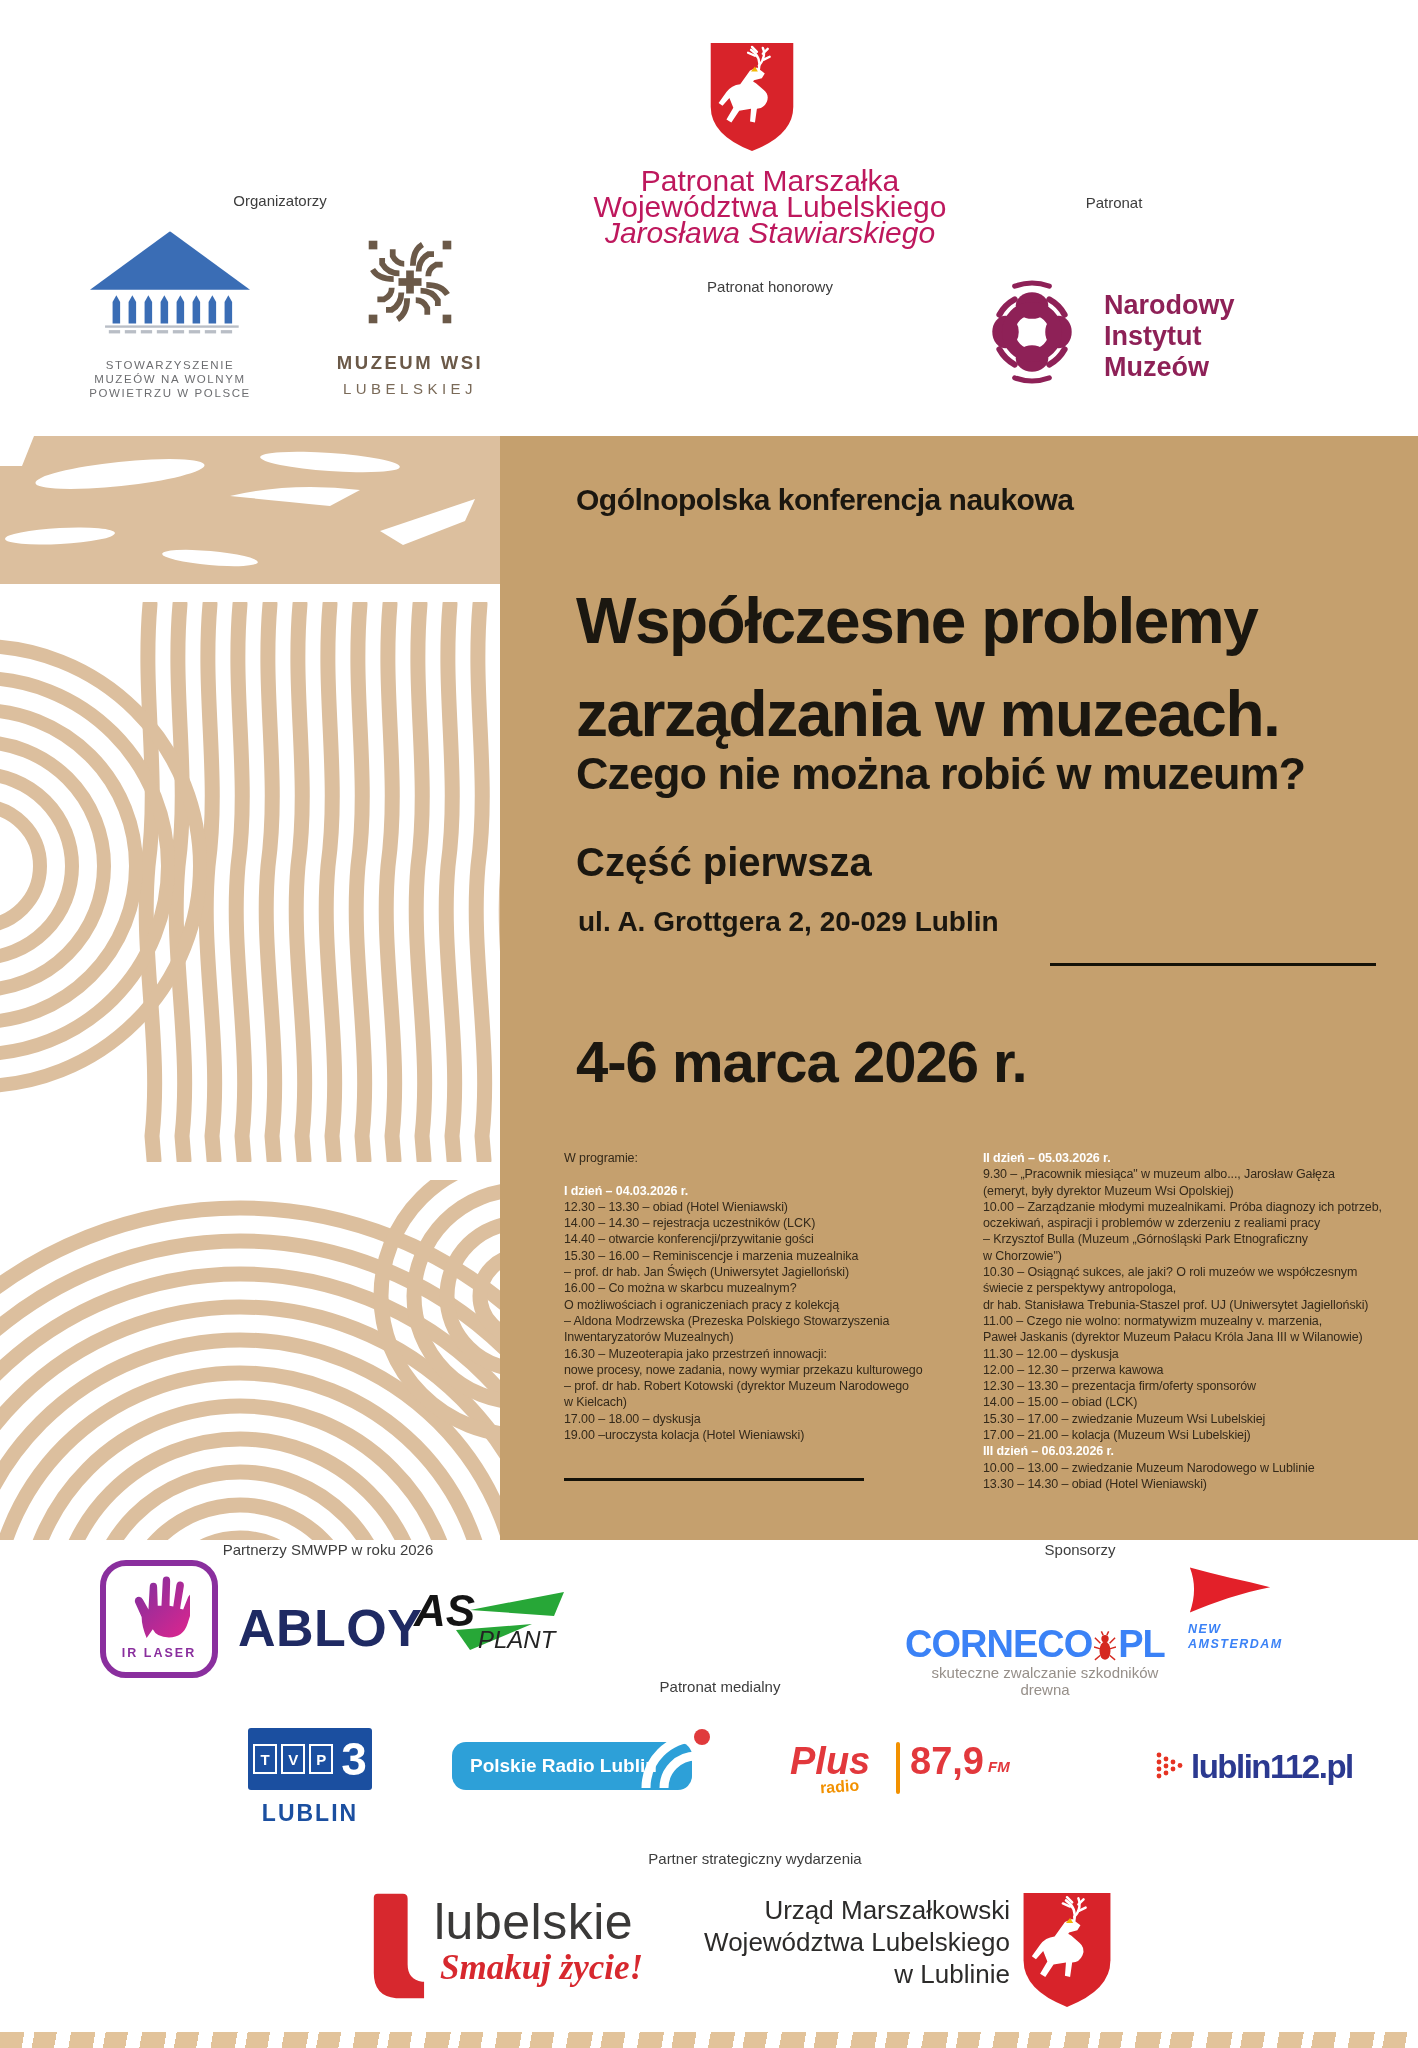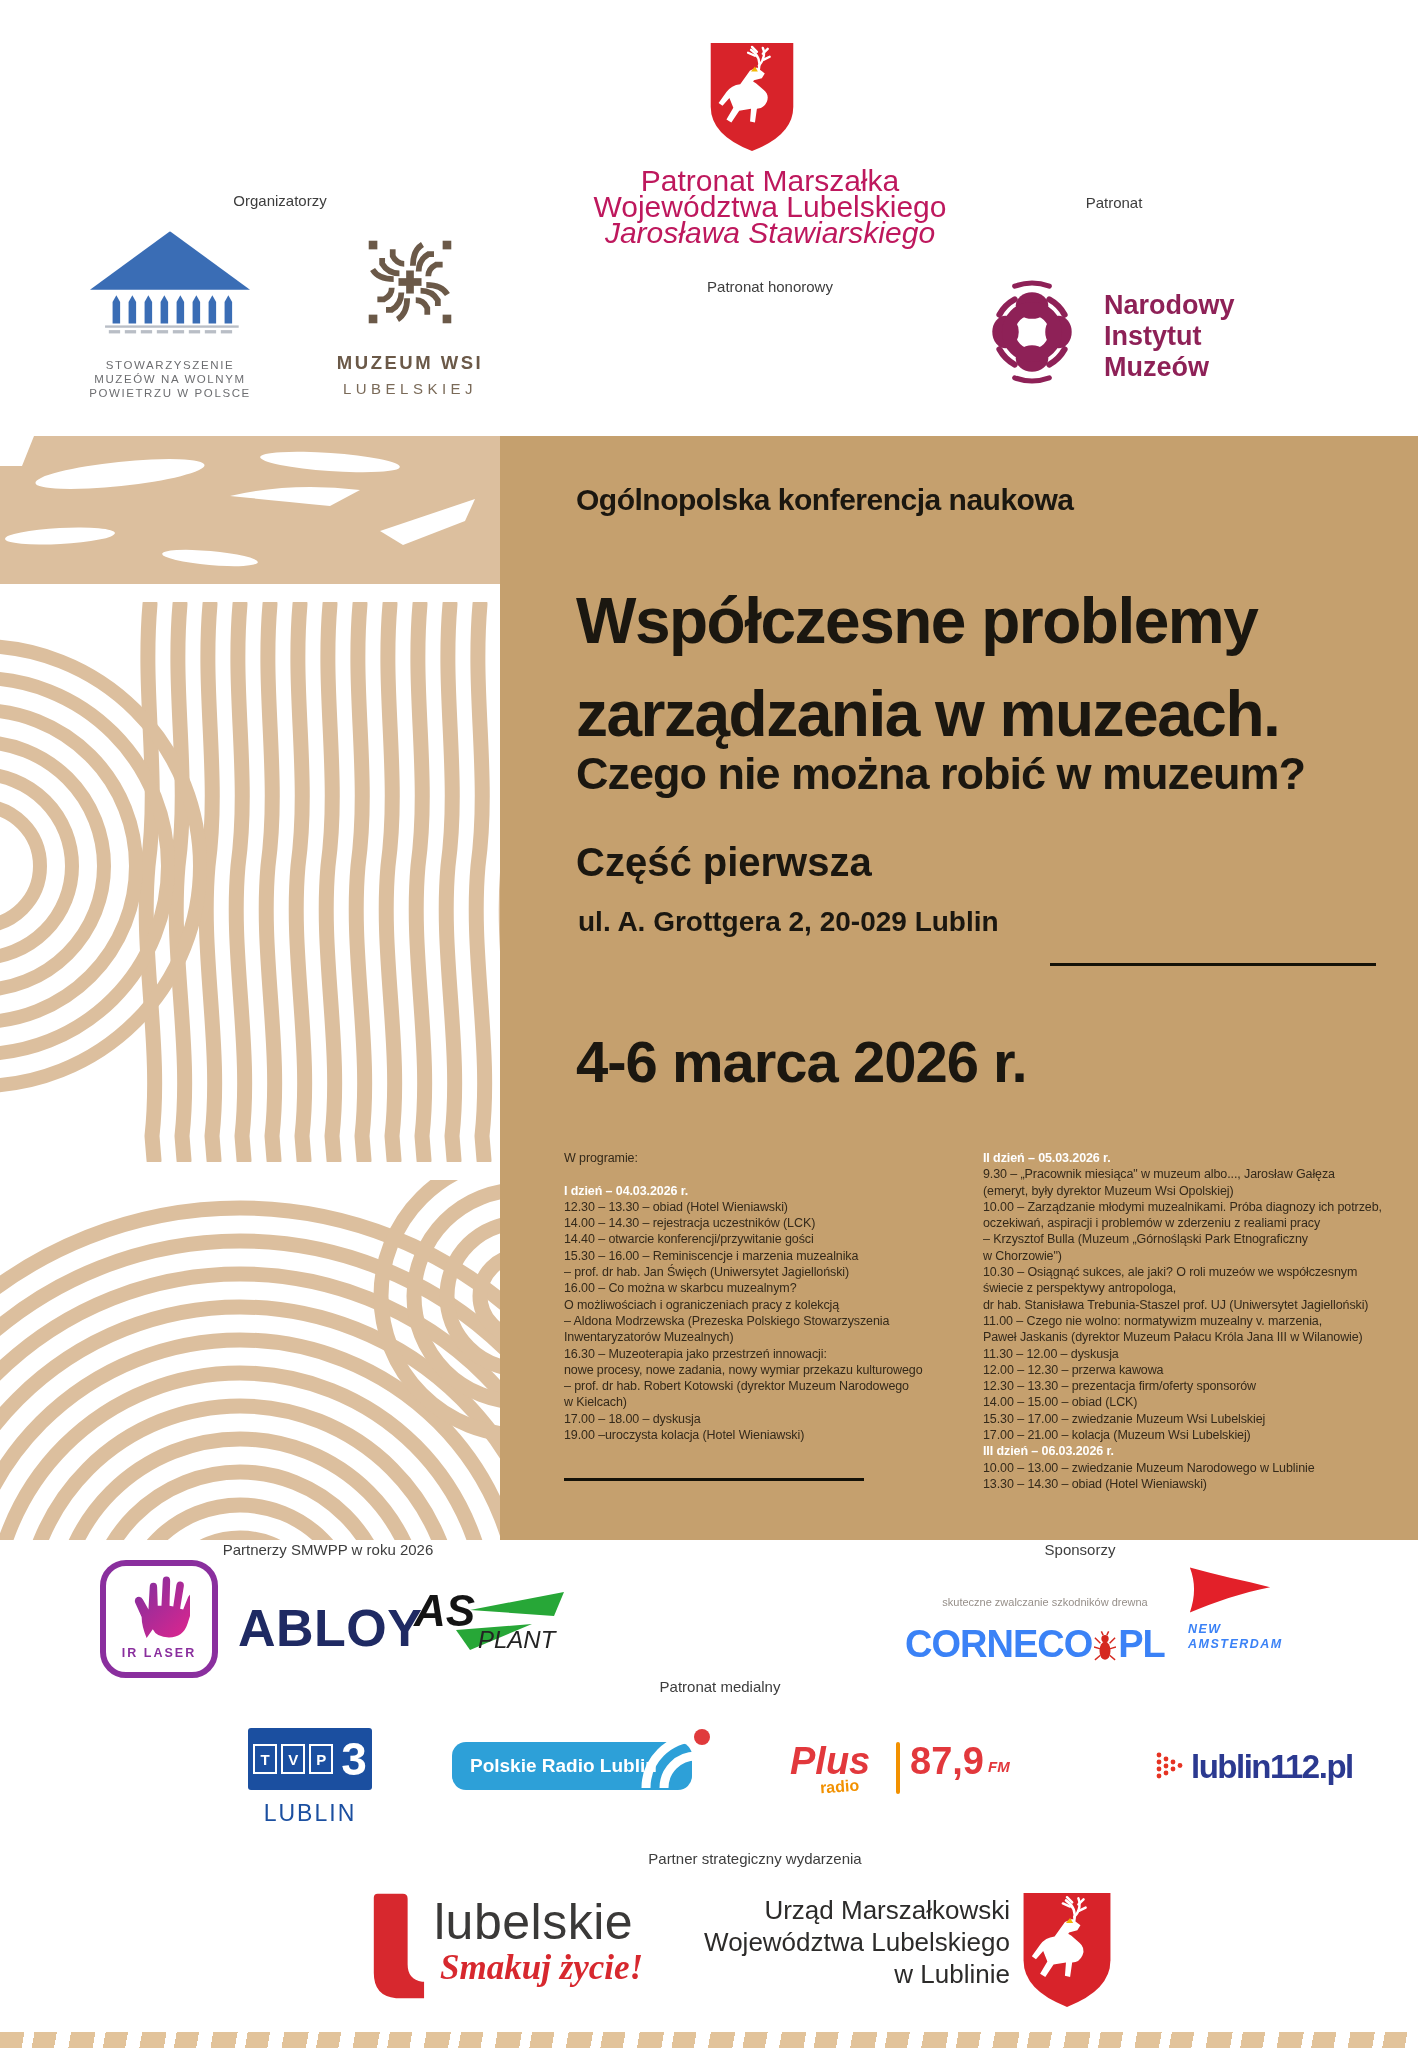--- a/index.html
+++ b/index.html
@@ -31,28 +31,28 @@
   .prog .gap{height:16.3px;}
   .col-l{left:64px;top:714px;width:420px;}
   .col-r{left:483px;top:714px;width:436px;}
   .lline{left:64px;top:1042px;width:300px;height:3px;background:#151208;}
   
   .irbox{left:100px;top:1560px;width:106px;height:106px;border:6px solid #8a2f9e;border-radius:26px;background:#fff;}
   .irlbl{left:0;top:80px;width:106px;text-align:center;font-size:12.5px;font-weight:700;letter-spacing:2px;color:#8a2f9e;}
   .abloy{left:238px;top:1598px;font-size:52px;font-weight:700;color:#1f2a63;letter-spacing:0.5px;}
   .corneco{left:905px;top:1592px;display:flex;align-items:flex-end;}
   .corneco .nm{font-size:38px;font-weight:700;letter-spacing:-1px;color:#3b82f6;line-height:40px;margin-top:32px;}
-  .corneco-tag{left:905px;top:1596px;width:280px;text-align:center;font-size:11px;color:#968f89;}
+  .corneco-tag{left:905px;top:1664px;width:280px;text-align:center;font-size:15px;color:#968f89;}
   .na-t{left:1188px;top:1622px;font-size:12.5px;font-weight:700;letter-spacing:1.5px;line-height:15px;color:#3b82f6;font-style:italic;}
   .tvpbox{left:248px;top:1728px;width:124px;height:62px;background:#1b4fa0;border-radius:3px;
           display:flex;align-items:center;justify-content:center;gap:4px;}
   .tvpl{width:20px;height:26px;border:2.5px solid #fff;display:flex;align-items:center;justify-content:center;
         color:#fff;font-size:15px;font-weight:700;}
   .tvp3{color:#fff;font-size:46px;font-weight:700;margin-left:4px;}
-  .tvpcity{left:248px;top:1800px;width:124px;text-align:center;font-size:23px;font-weight:400;letter-spacing:2px;color:#1b4fa0;}
+  .tvpcity{left:248px;top:1800px;width:124px;text-align:center;font-size:23px;font-weight:700;letter-spacing:2px;color:#1b4fa0;}
   .prl{left:452px;top:1742px;width:240px;height:48px;background:#2da0d8;border-radius:14px;}
   .prl .t{position:absolute;left:18px;top:13px;color:#fff;font-size:19px;font-weight:700;}
   .pluswrap{left:790px;top:1740px;width:230px;height:62px;}
   .plusw{left:0;top:0;font-size:38px;font-weight:700;color:#e2383c;font-style:italic;}
   .plusr{left:30px;top:38px;font-size:16px;font-weight:700;color:#f29100;transform:rotate(-4deg);}
   .plusbar{left:106px;top:2px;width:4px;height:52px;background:#f29100;border-radius:2px;}
   .plusf{left:120px;top:0;font-size:38px;font-weight:700;color:#e2383c;}
   .plusfm{left:198px;top:18px;font-size:15px;font-weight:700;font-style:italic;color:#e2383c;}
   .l112{left:1155px;top:1748px;display:flex;align-items:center;gap:6px;}
   .l112 .t{font-size:33px;font-weight:700;letter-spacing:-1.5px;color:#2b3990;}

